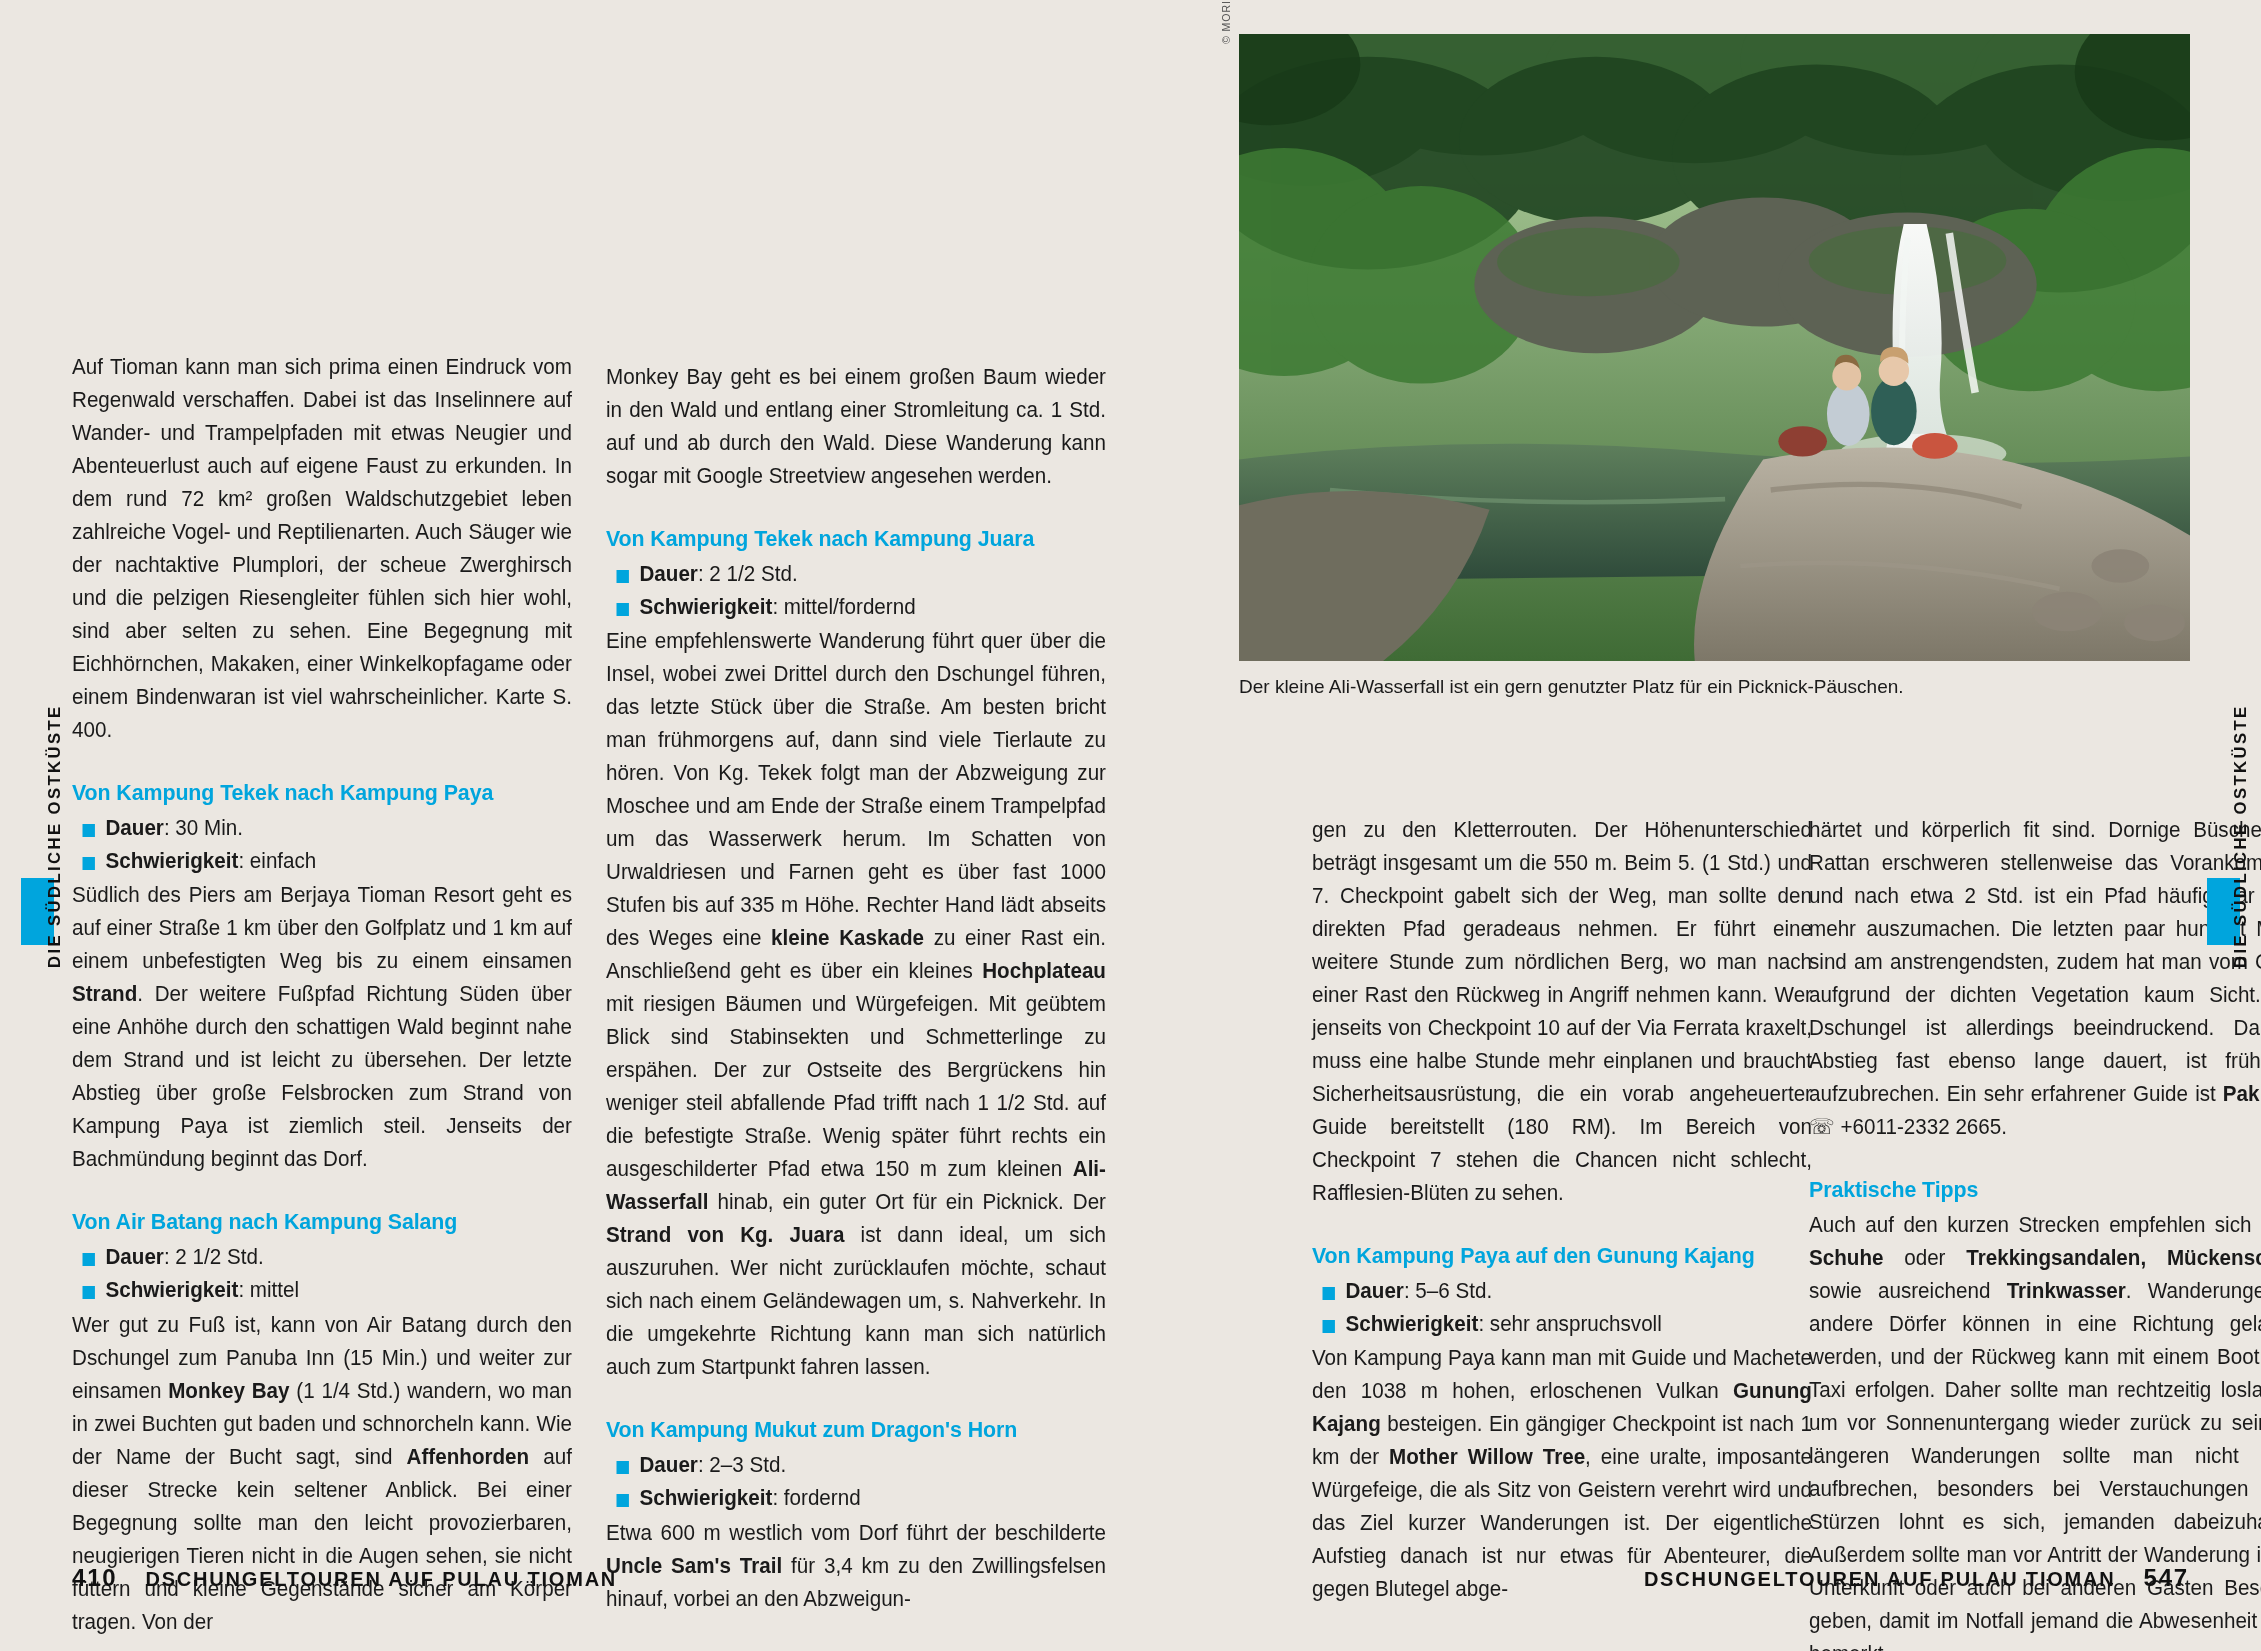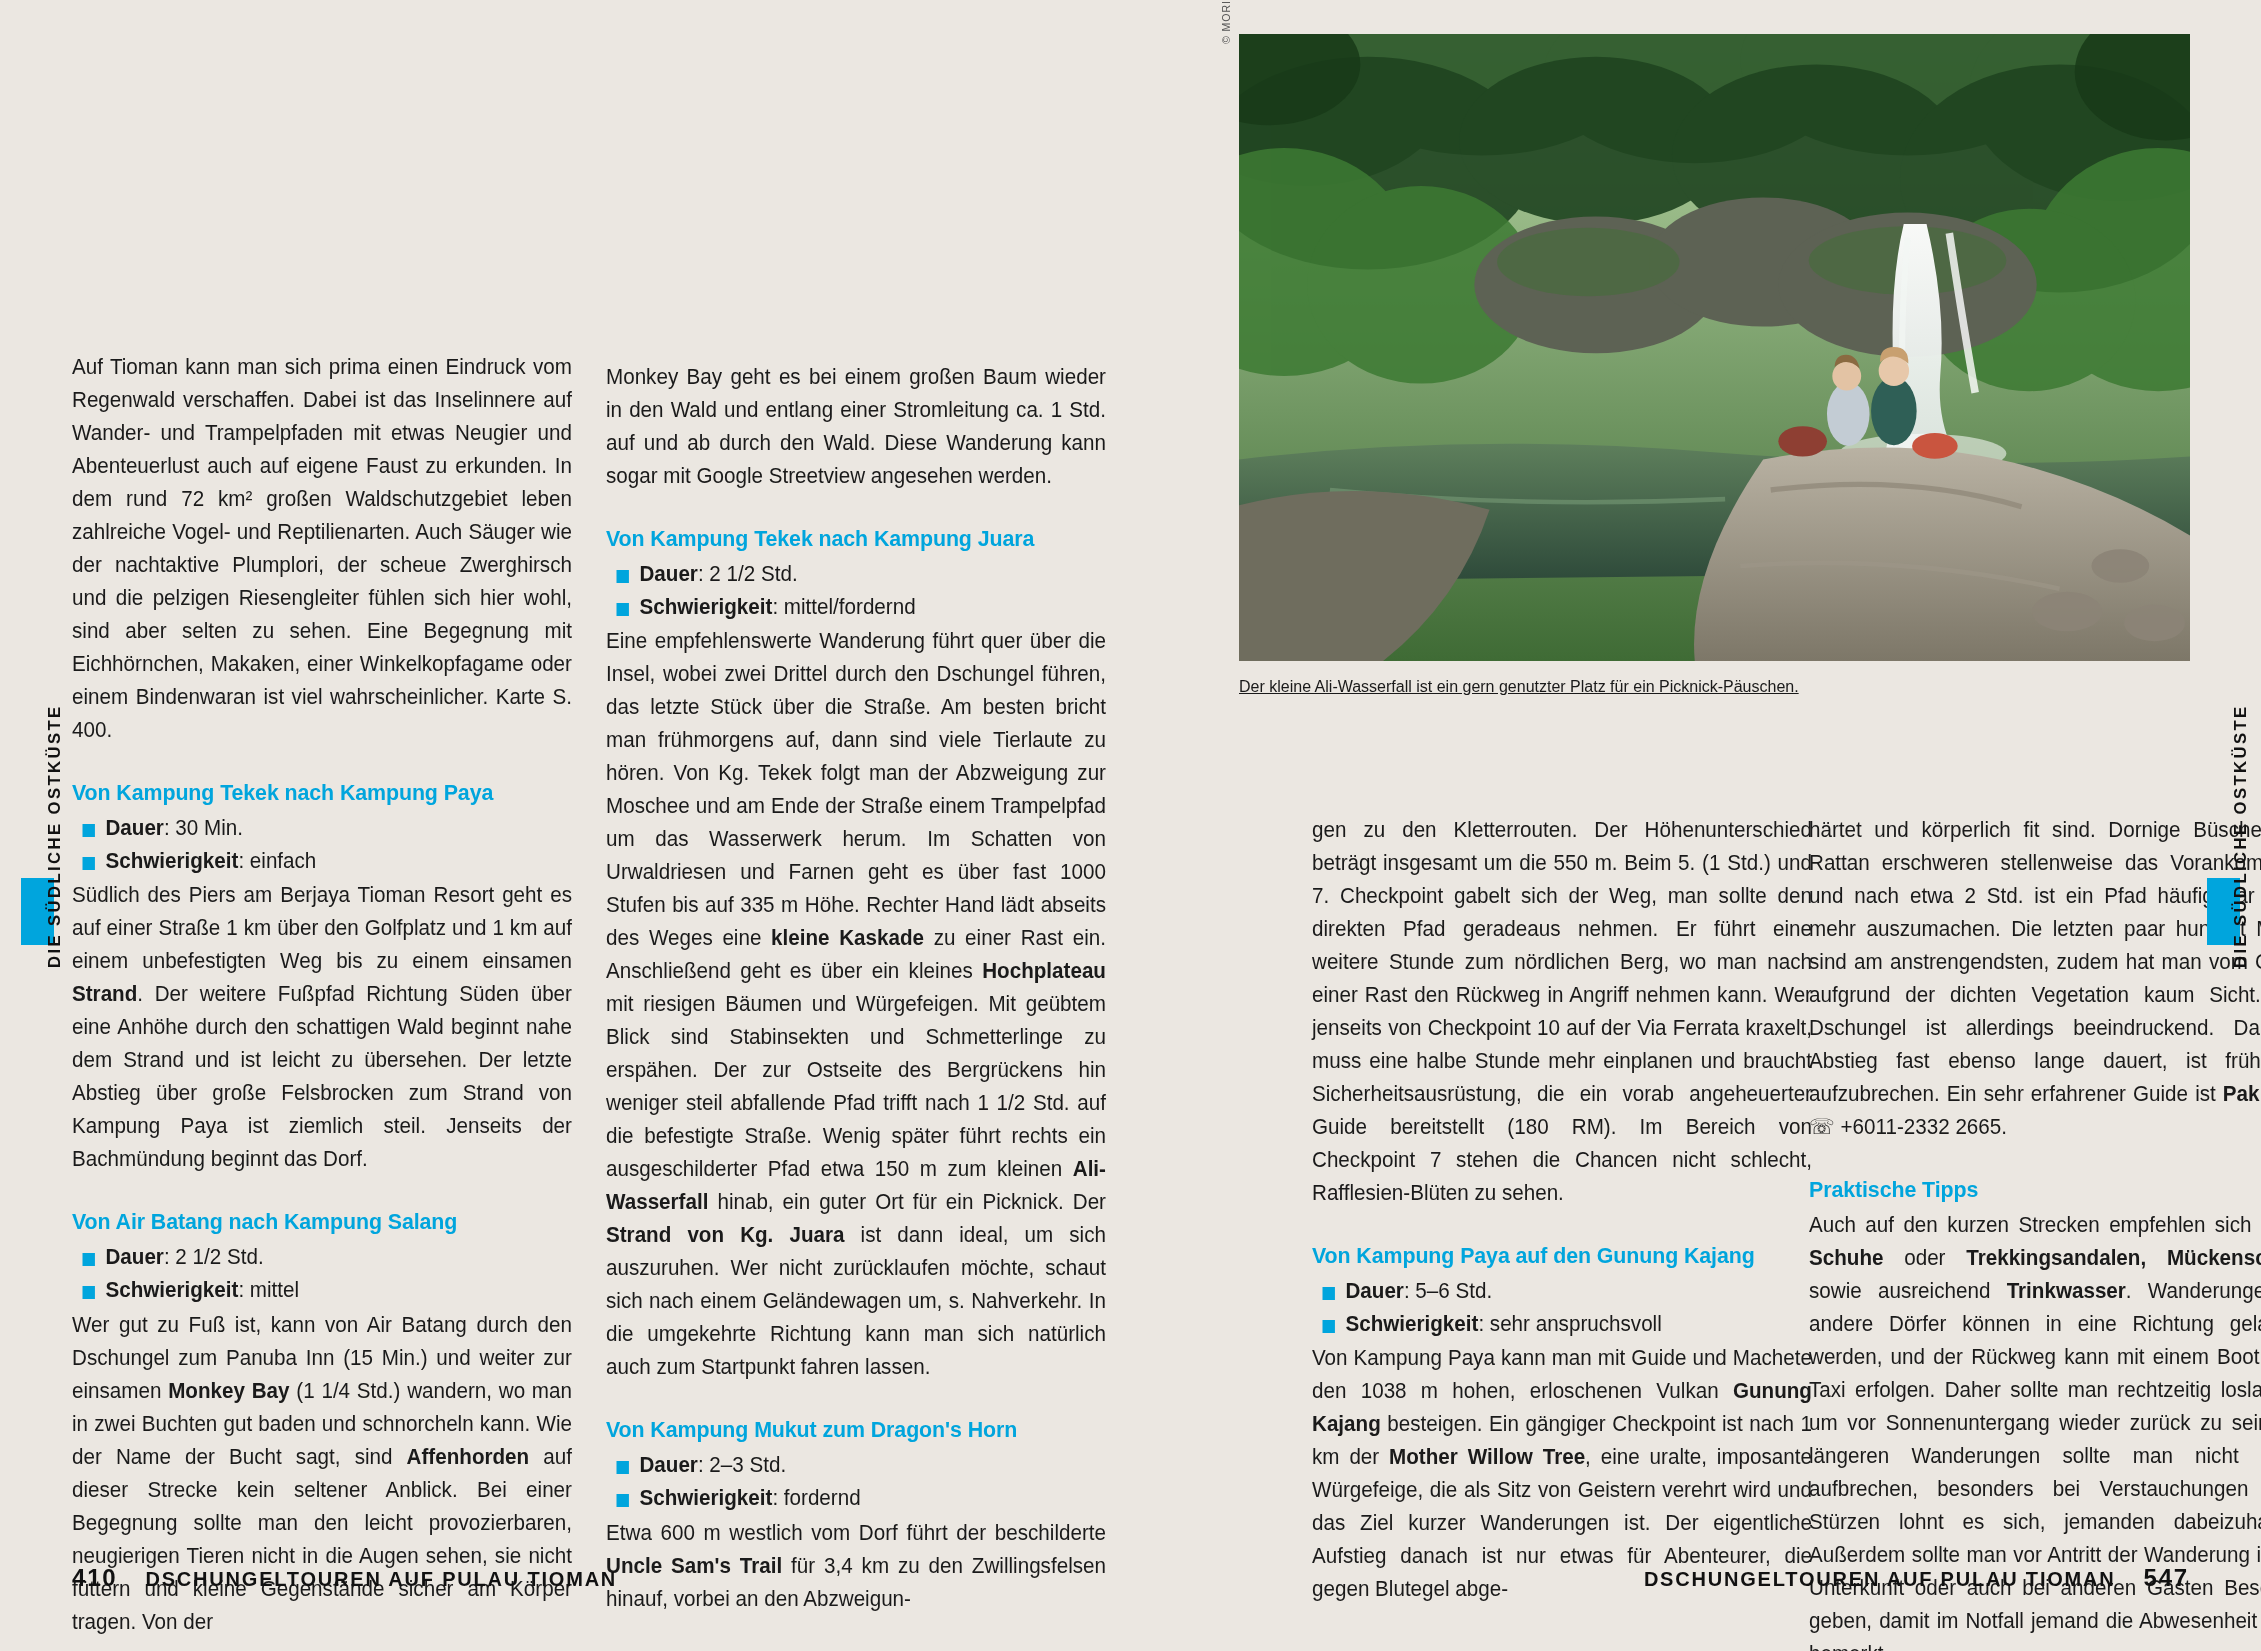--- a/index.html
+++ b/index.html
@@ -69,23 +69,22 @@
   }
   .photo svg { display:block; width:100%; height:100%; }
   .credit {
     position:absolute; left:1220px; top:44px;
     font-size:10.6px; letter-spacing:0.9px; color:#555;
     transform:rotate(-90deg); transform-origin:left top;
     white-space:nowrap; font-family:"Liberation Sans",sans-serif;
   }
   .caption {
     position:absolute; left:1239px; top:675px; width:957px;
-    font-size:16px; line-height:24px; color:#1a1a1a;
-    font-family:"Liberation Sans Narrow","Liberation Sans",sans-serif;
-    text-decoration:underline;
+    font-size:19px; line-height:24px; color:#1a1a1a;
+    font-family:"Liberation Sans Narrow","Liberation Sans",sans-serif;
   }
 
   
   .tab {
     position:absolute; width:33px;
   }
   .tab .chip { width:33px; height:67px; background:#00a5dd; }
   .tab .vtxt {
     font-size:16.7px; letter-spacing:2.4px; font-weight:bold;
     white-space:nowrap; color:#111;

